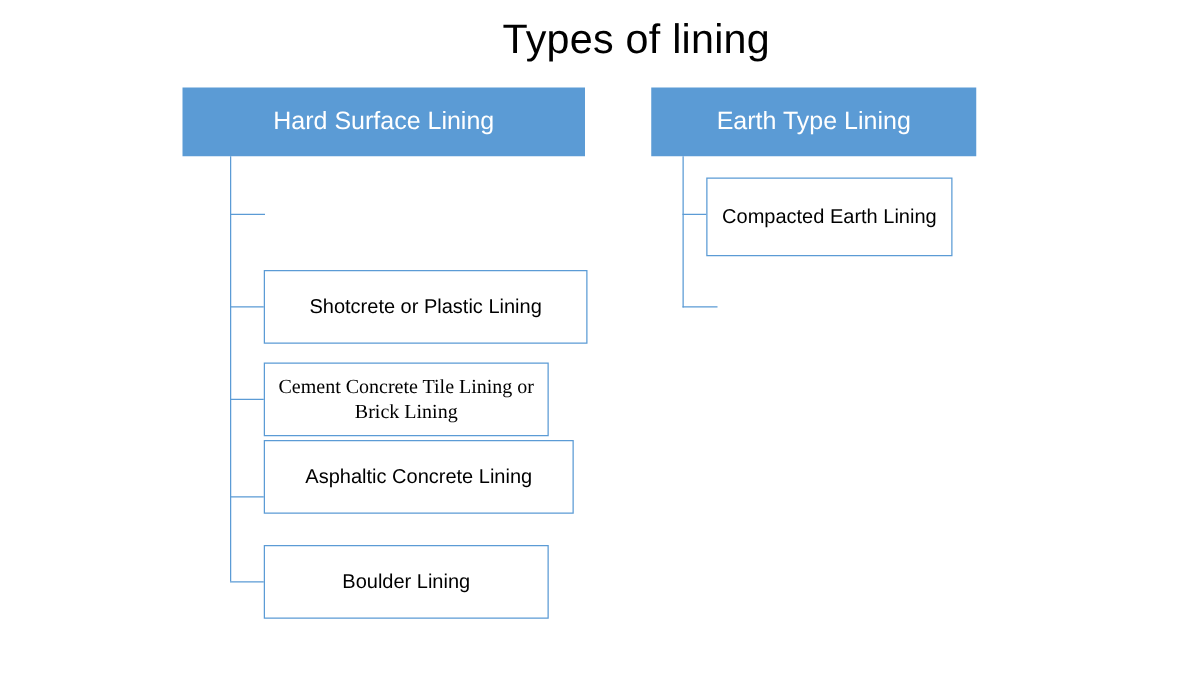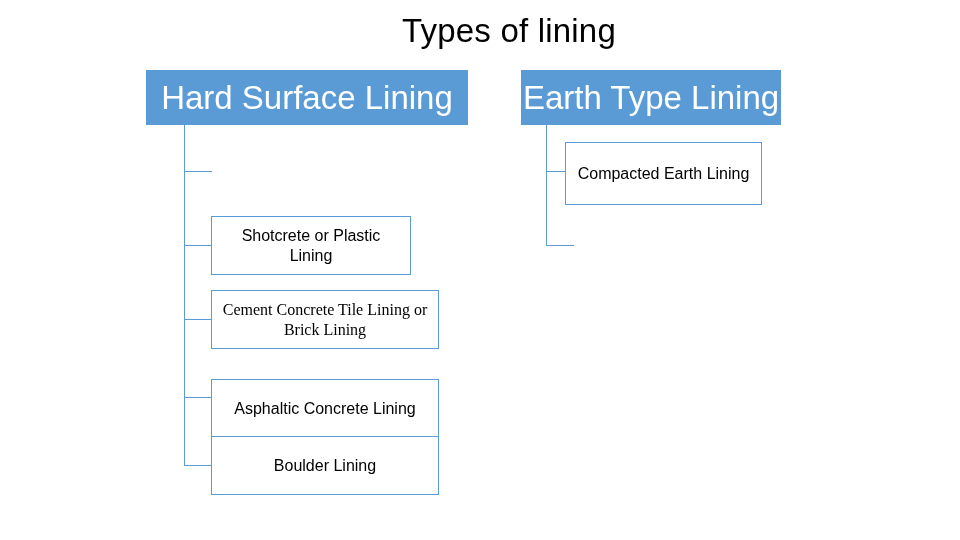--- a/index.html
+++ b/index.html
@@ -32,21 +32,21 @@
   }
 
   
   .header-box {
     position: absolute;
     background: #5b9bd5;
     color: #ffffff;
     display: flex;
     align-items: center;
     justify-content: center;
-    font-size: 33px;
+    font-size: 20px;
     line-height: 1.15;
     box-sizing: border-box;
   }
   #header-hard {
     left: 146px;
     top: 70px;
     width: 322px;
     height: 55px;
   }
   #header-earth {
@@ -95,25 +95,25 @@
 
   <div class="conn conn-v" style="left:184px; top:125px; height:340px;"></div>
 
   <div class="conn conn-h" style="left:184px; top:171px; width:28px;"></div>
   <div class="conn conn-h" style="left:184px; top:245px; width:28px;"></div>
   <div class="conn conn-h" style="left:184px; top:319px; width:28px;"></div>
   <div class="conn conn-h" style="left:184px; top:397px; width:28px;"></div>
   <div class="conn conn-h" style="left:184px; top:465px; width:28px;"></div>
 
 
-  <div class="node-box" style="left:211px; top:216px; width:200px; height:59px;">Shotcrete or Plastic Lining</div>
+  <div class="node-box" style="left:211px; top:216px; width:259px; height:59px;">Shotcrete or Plastic Lining</div>
 
   <div class="node-box" style="left:211px; top:290px; width:228px; height:59px;font-family:Liberation Serif, serif;">Cement Concrete Tile Lining or Brick Lining</div>
 
-  <div class="node-box" style="left:211px; top:379px; width:228px; height:59px;">Asphaltic Concrete Lining</div>
+  <div class="node-box" style="left:211px; top:352px; width:248px; height:59px;">Asphaltic Concrete Lining</div>
 
   <div class="node-box" style="left:211px; top:436px; width:228px; height:59px;">Boulder Lining</div>
 
   <div class="header-box" id="header-earth">Earth Type Lining</div>
 
   <div class="conn conn-v" style="left:546px; top:125px; height:121px;"></div>
 
   <div class="conn conn-h" style="left:546px; top:171px; width:28px;"></div>
   <div class="conn conn-h" style="left:546px; top:245px; width:28px;"></div>
 

